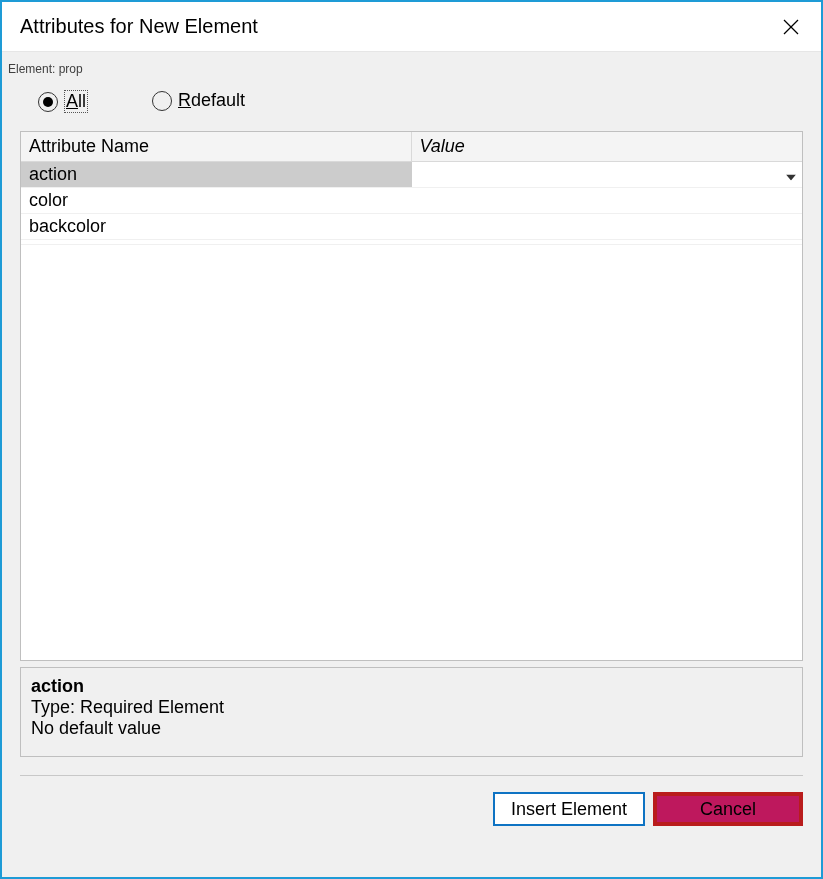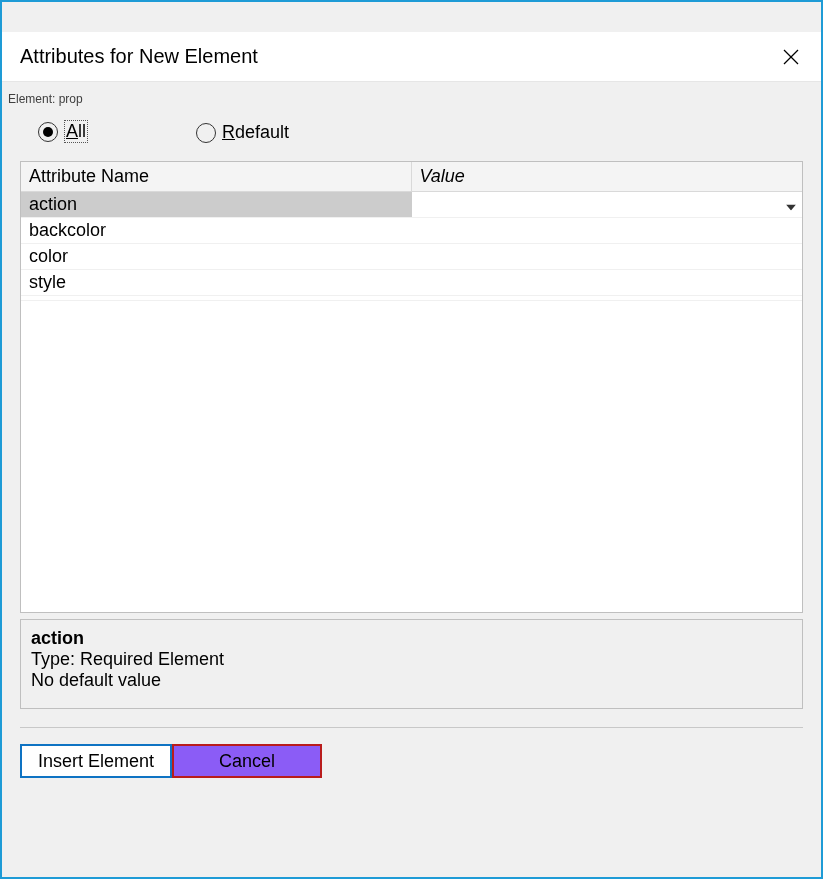--- a/index.html
+++ b/index.html
@@ -13,61 +13,60 @@
       overflow: hidden;
     }
     .titlebar {
       height: 50px;
       background: #ffffff;
       display: flex;
       align-items: center;
       justify-content: space-between;
       padding: 0 14px 0 18px;
       border-bottom: 1px solid #e6e6e6;
-      margin-top: 30px;
     }
     .title-text { font-size: 20px; color: #000; font-weight: 400; }
     .close-btn {
       width: 32px; height: 32px;
       display: flex; align-items: center; justify-content: center;
       cursor: pointer;
     }
     .close-btn svg { width: 16px; height: 16px; }
     .content {
       flex: 1;
       display: flex;
       flex-direction: column;
       padding: 10px 18px 18px 18px;
       background: #f0f0f0;
     }
     .element-label { font-size: 12px; color: #404040; margin-bottom: 14px; margin-left:-12px;}
     .radio-row {
       display: flex;
-      align-items: flex-end;
-      gap: 108px;
+      align-items: flex-start;
+      gap: 64px;
       margin-left: 18px;
       margin-bottom: 18px;
     }
     .radio-item { display: flex; align-items: center; gap: 6px; cursor: pointer; }
     .radio-outer {
       width: 20px; height: 20px; border: 1.5px solid #333; border-radius: 50%;
       display: flex; align-items: center; justify-content: center;
     }
     .radio-inner {
       width: 10px; height: 10px; border-radius: 50%; background: #000;
     }
     .radio-label { font-size: 18px; color:#000;}
     .radio-label.focused { border: 1px dotted #555; padding: 0 1px; }
     .radio-label .ul { text-decoration: underline; }
     .table-wrap {
       border: 1px solid #bfbfbf;
       background: #fff;
       display: flex;
       flex-direction: column;
-      height: 452px;
+      height: 530px;
     }
     .thead {
       display: flex;
       background: #f4f4f4;
       border-bottom: 1px solid #d9d9d9;
     }
     .th {
       font-size: 18px;
       padding: 4px 8px;
       border-right: 1px solid #d9d9d9;
@@ -95,29 +94,30 @@
       border: 1px solid #bfbfbf;
       background: #f0f0f0;
       padding: 8px 10px 14px 10px;
       font-size: 18px;
       min-height: 90px;
     }
     .detail-box .dname { font-weight: bold; }
     .sep { height:1px; background:#c8c8c8; margin-top:18px; }
     .button-row {
       display: flex;
-      justify-content: flex-start;
+      justify-content: flex-end;
       padding-top: 16px;
+      gap: 8px;
     }
     .btn {
       font-size: 18px;
       padding: 4px 16px;
       height: 34px;
-      background: #8b5cf6;
-      border: 2px solid #b91c1c;
+      background: #be185d;
+      border: 4px solid #b91c1c;
       cursor: pointer;
       min-width: 150px;
       text-align: center;
       display:flex; align-items:center; justify-content:center;
     }
     .btn.primary { background: #ffffff; border: 2px solid #0e73c3; }
   </style>
 </head>
 <body>
 
@@ -156,29 +156,25 @@
     <div class="tbody" id="tbody">
         <div class="row selected">
           <div class="cell cell-name">action</div>
           <div class="cell cell-value">
             <span class="caret"><svg viewBox="0 0 10 6">
                 <polygon points="0,0 10,0 5,6" fill="#333"></polygon>
               </svg></span>
           </div>
         </div>
         <div class="row">
-          <div class="cell cell-name">backcolor</div>
-          <div class="cell cell-value"></div>
-        </div>
-        <div class="row">
           <div class="cell cell-name">color</div>
           <div class="cell cell-value"></div>
         </div>
         <div class="row">
-          <div class="cell cell-name">style</div>
+          <div class="cell cell-name">backcolor</div>
           <div class="cell cell-value"></div>
         </div>
         <div class="row">
           <div class="cell cell-value"></div>
         </div>
       </div>
   </div>
 
   <div class="detail-box">
     <div class="dname">action</div>

